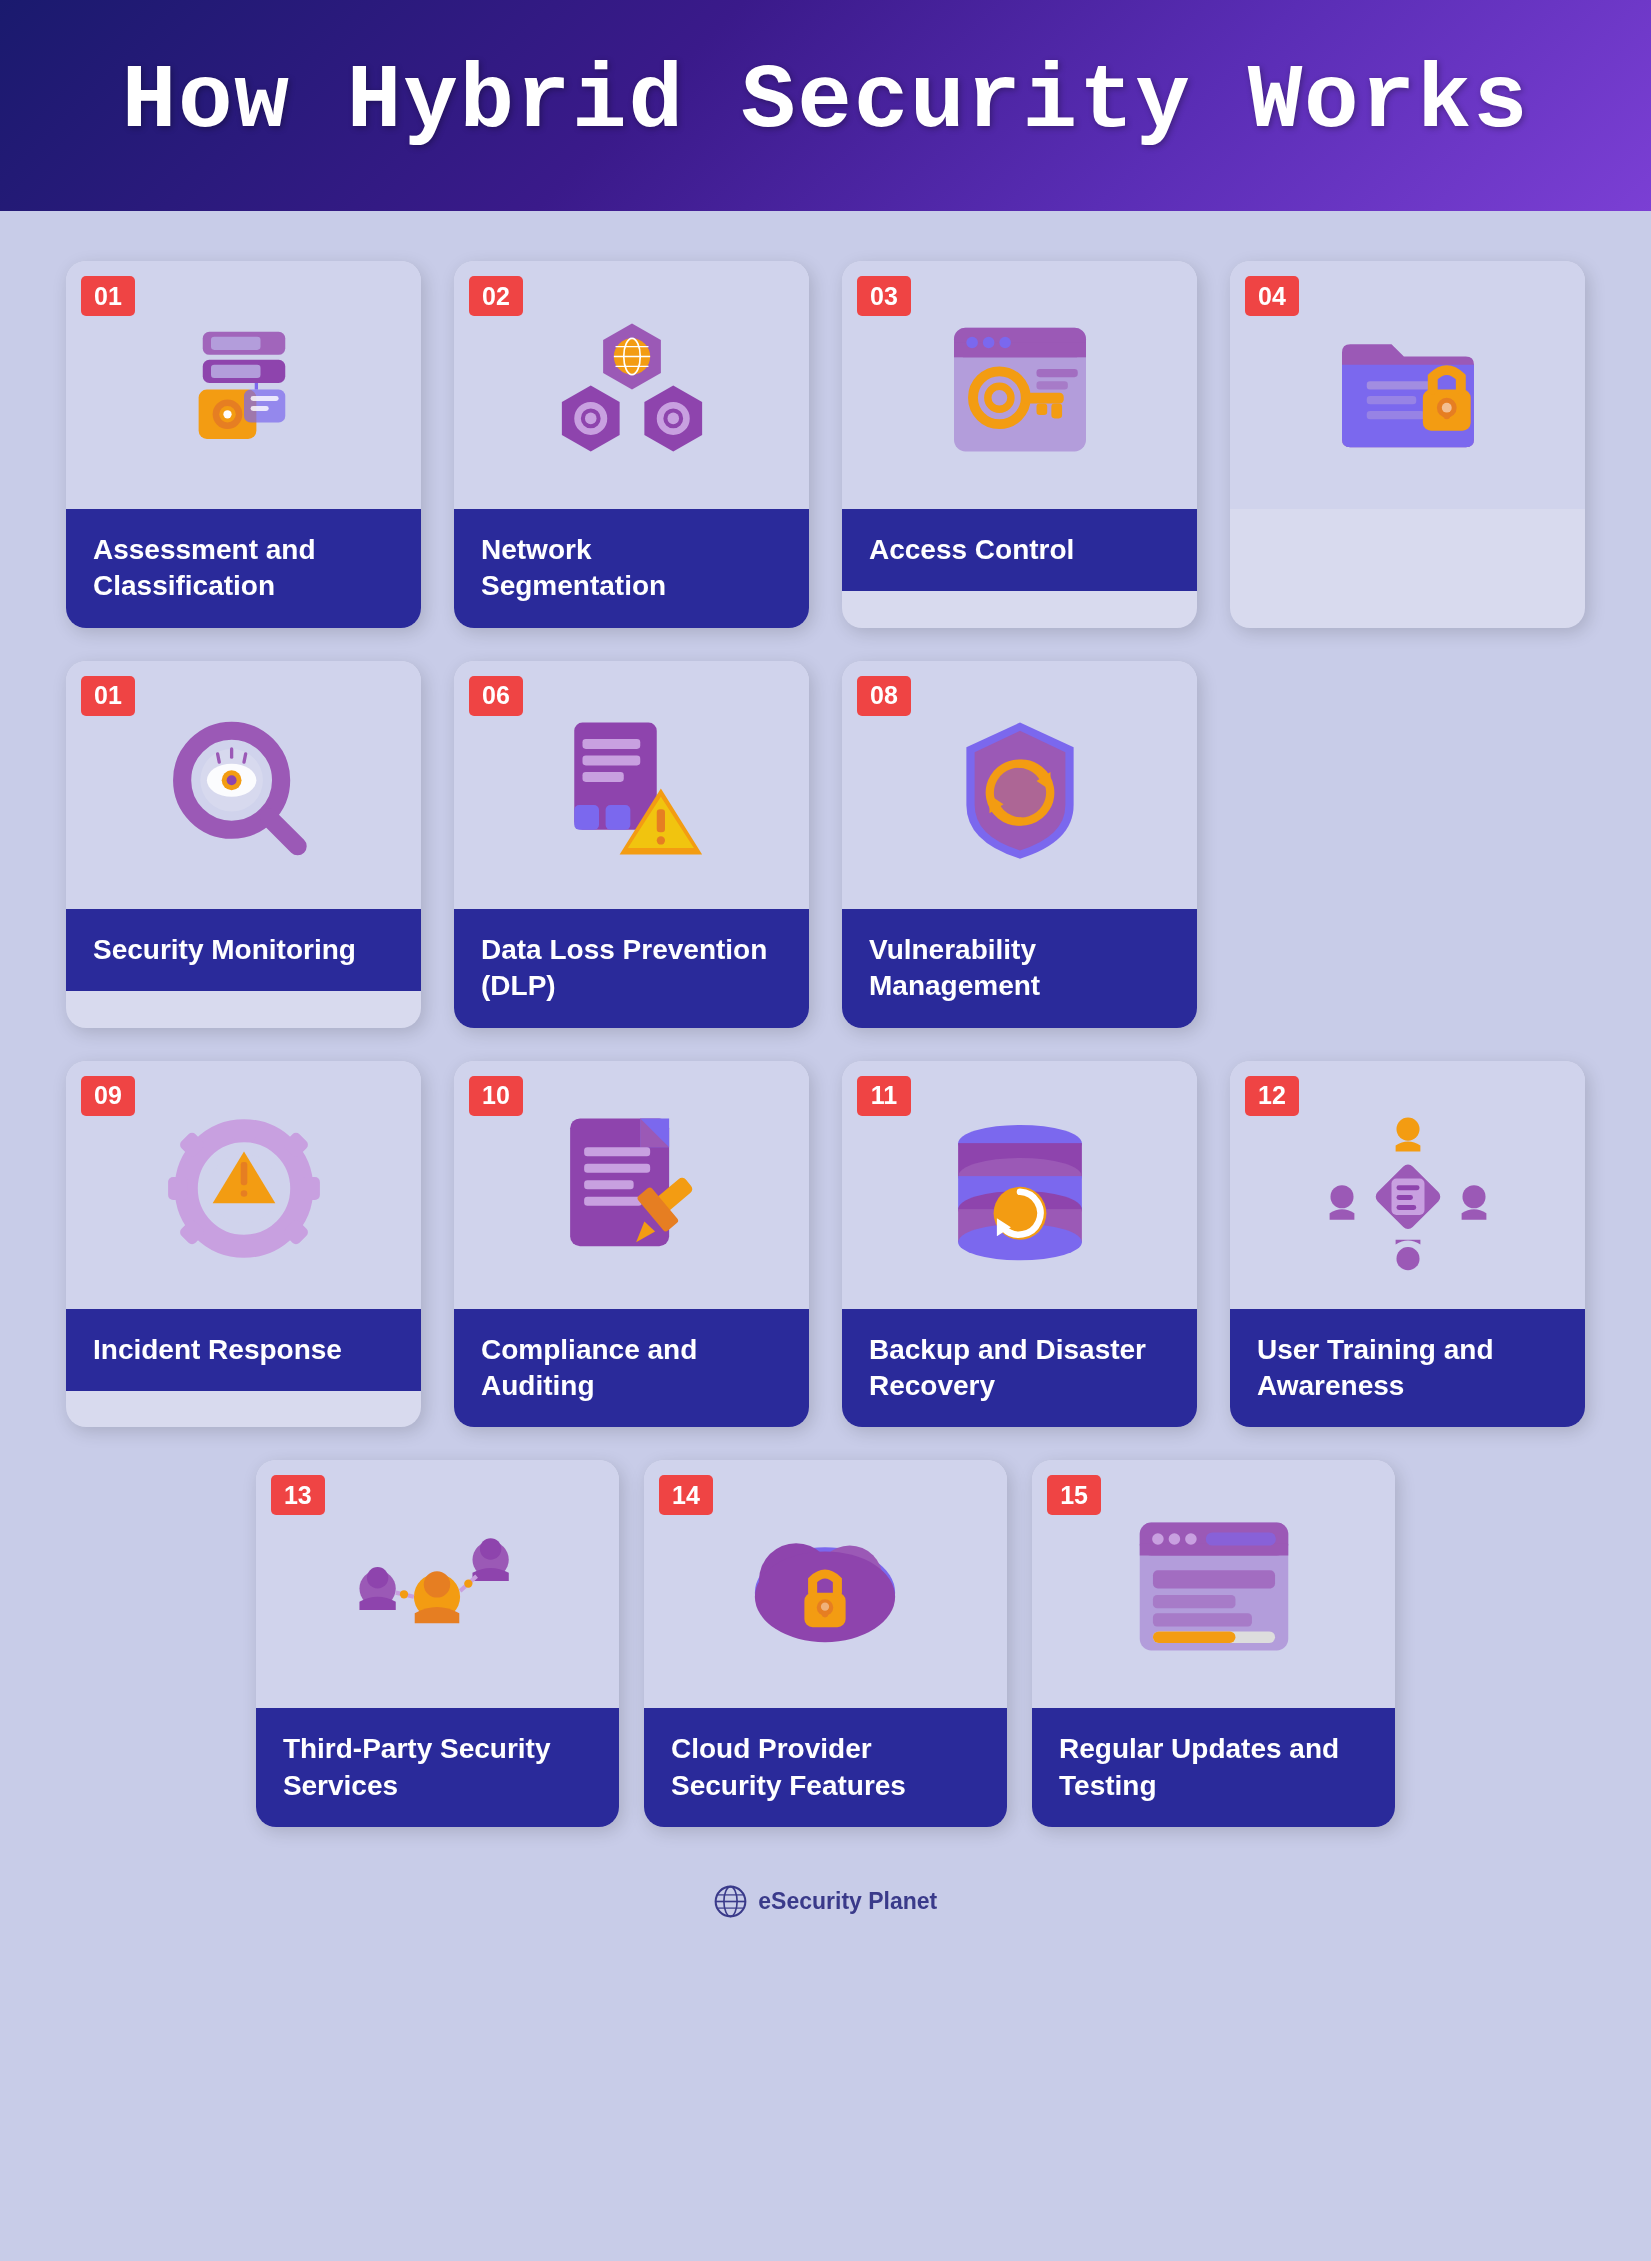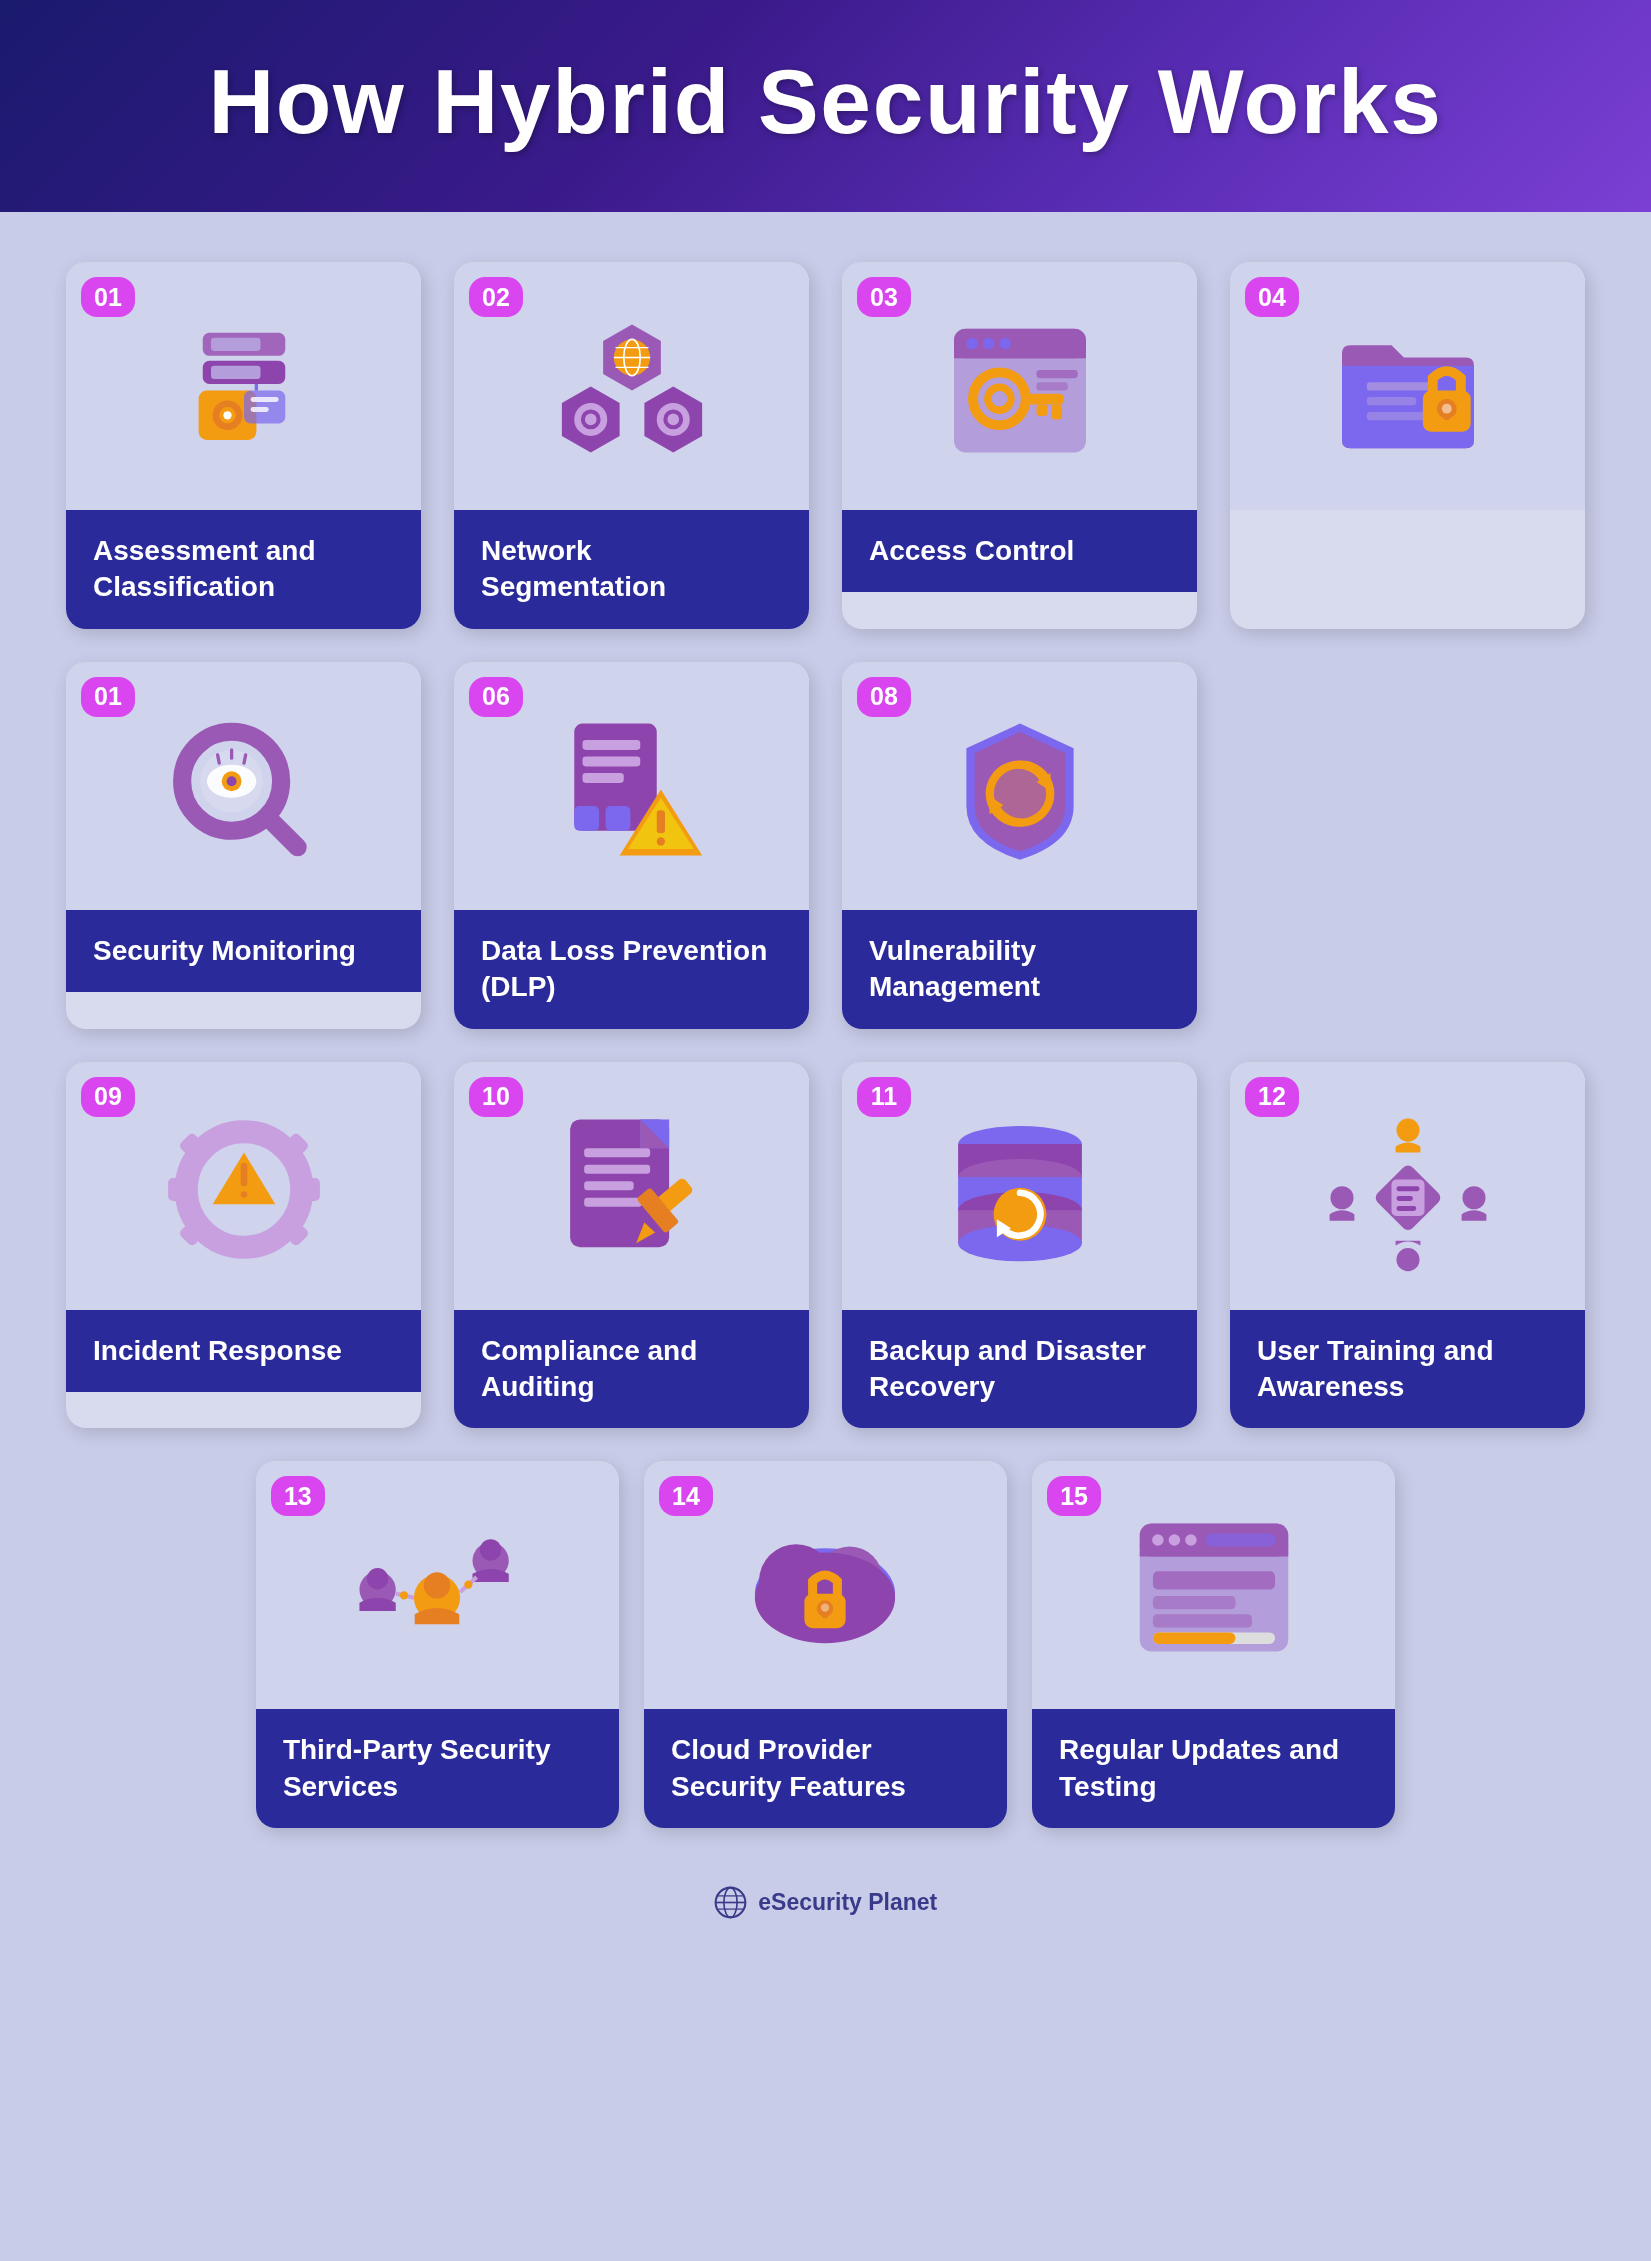--- a/index.html
+++ b/index.html
@@ -15,20 +15,21 @@
       padding: 50px 66px 58px;
       text-align: center;
     }
 
     .header h1 {
       font-size: 91px;
       font-weight: 900;
       color: white;
       letter-spacing: 1.7px;
       text-shadow: 1.7px 1.7px 6.6px rgba(0,0,0,0.3);
+      font-family: Liberation Mono, monospace;
     }
 
     .main-content {
       background: #c8cce8;
       padding: 50px 66px 66px;
     }
 
     .grid {
       display: grid;
       grid-template-columns: repeat(4, 1fr);
@@ -58,27 +59,27 @@
       display: flex;
       align-items: center;
       justify-content: center;
       min-height: 248px;
     }
 
     .card-number {
       position: absolute;
       top: 15px;
       left: 15px;
-      background: #d946ef;
+      background: #ef4444;
       color: white;
       font-size: 25px;
       font-weight: 900;
       width: 54px;
       height: 40px;
-      border-radius: 16px;
+      border-radius: 5px;
       display: flex;
       align-items: center;
       justify-content: center;
     }
 
     .card-label {
       background: #2a2a9a;
       color: white;
       text-align: left;
       padding: 23px 27px;

